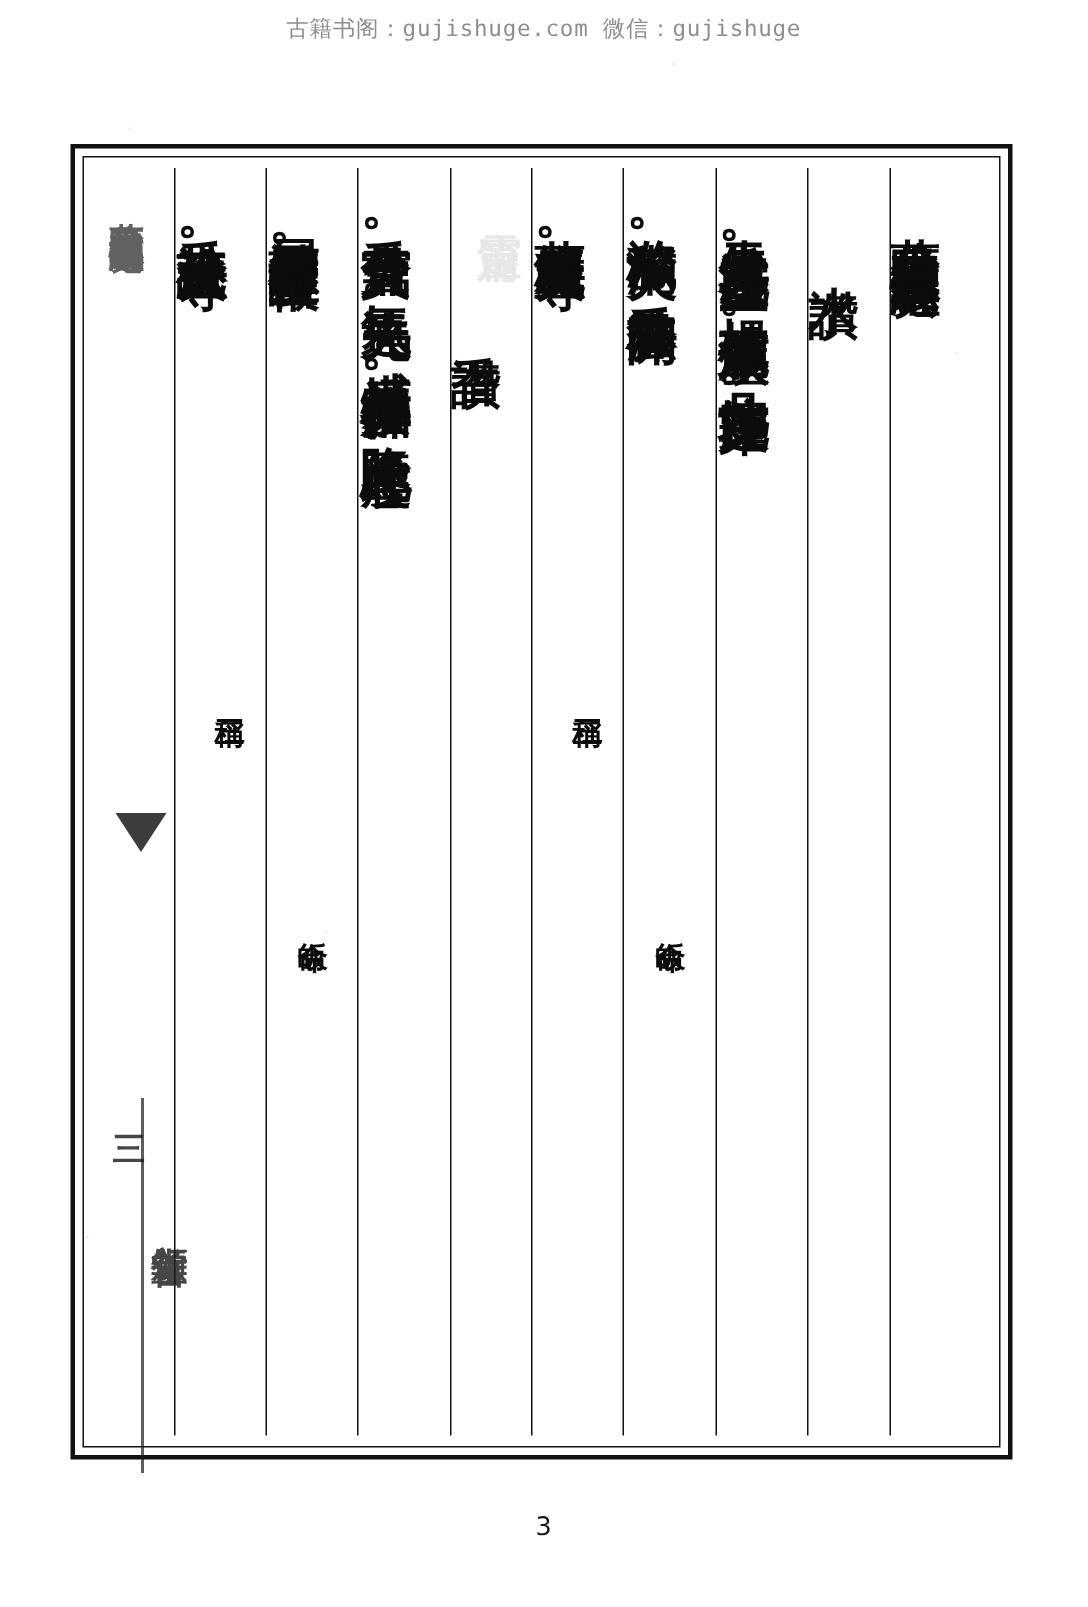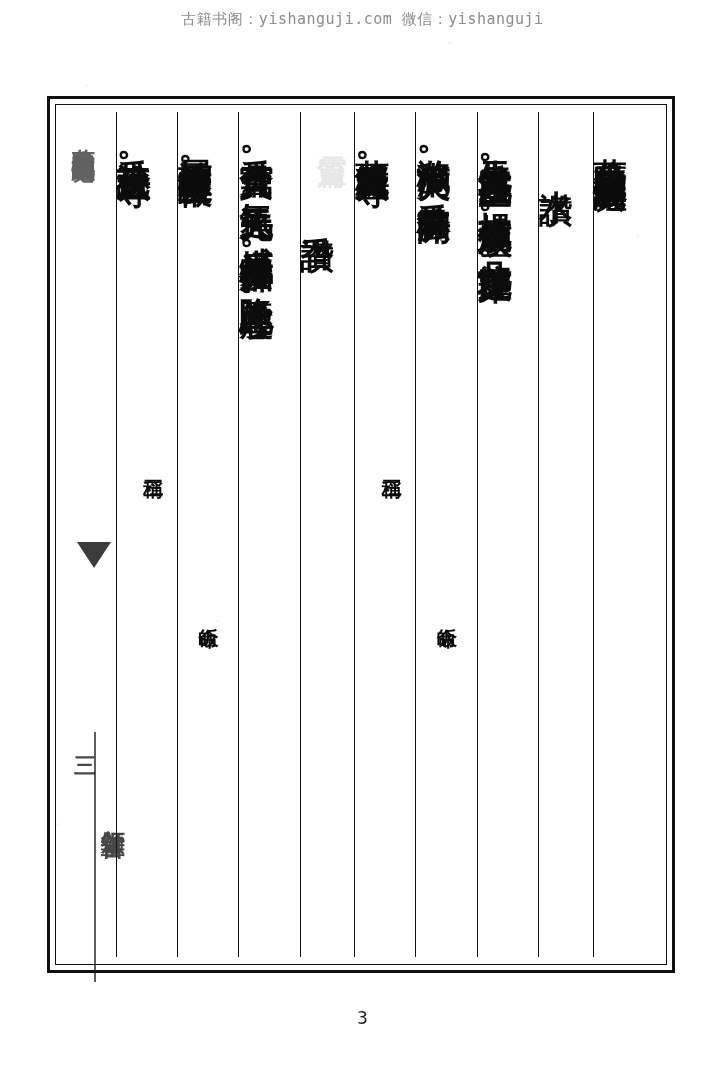--- a/index.html
+++ b/index.html
@@ -195,21 +195,21 @@
     font-family: "DejaVu Sans", "Liberation Sans", sans-serif;
     font-size: 17px;
     color: #1a1a1a;
   }
 </style>
 </head>
 <body>
 
 <div class="paper"></div>
 
-<div class="watermark">古籍书阁：yishanguji.com 微信：yishanguji</div>
+<div class="watermark">古籍书阁：gujishuge.com 微信：gujishuge</div>
 
 <div class="frame-outer">
   <div class="frame-inner">
     <div class="columns">
 
       <div class="col w-title">
         <div class="vtext t-title">董公眞人驅瘟鎭煞護宅眞經</div>
       </div>
 
       <div class="col w-head">

